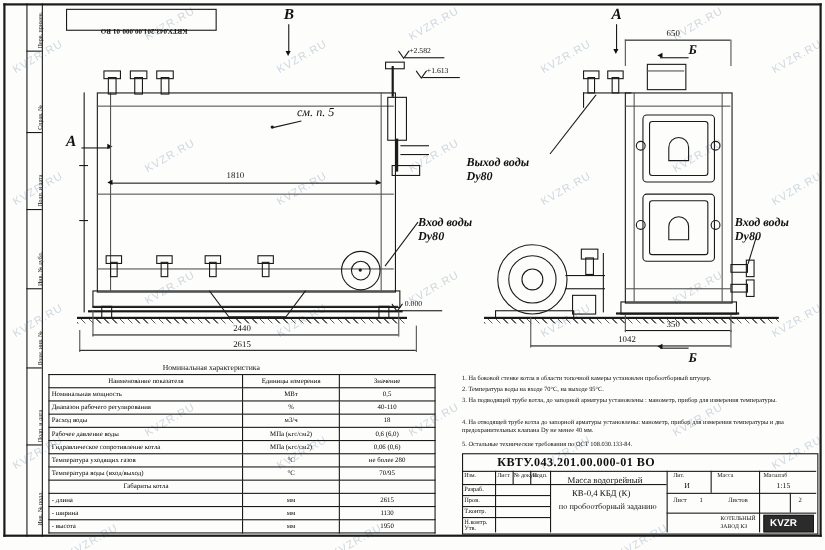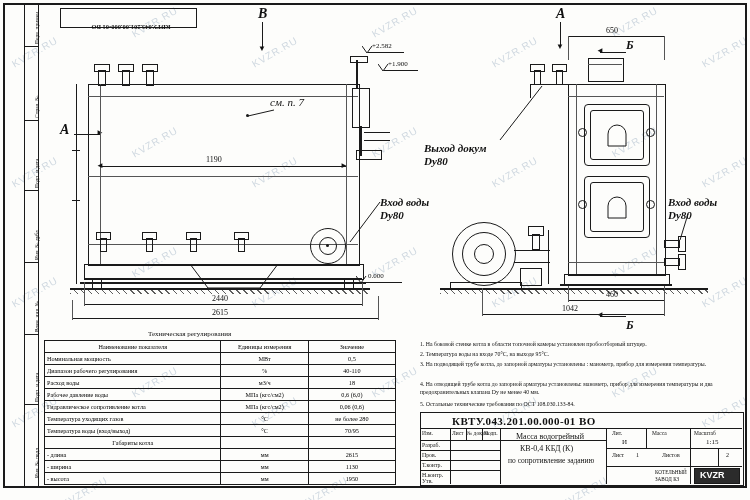--- a/index.html
+++ b/index.html
@@ -143,54 +143,54 @@
   <div class="rect" style="left:234px;top:232px;width:13px;height:6px;"></div>
 
   <div class="circ" style="left:310px;top:228px;width:34px;height:34px;"></div>
   <div class="circ" style="left:319px;top:237px;width:16px;height:16px;"></div>
   <div class="dot" style="left:326px;top:244px;width:3px;height:3px;"></div>
 
   <svg style="position:absolute;left:190px;top:264px;width:90px;height:26px;">
     <polyline points="0,0 18,24 70,24 88,0" fill="none" stroke="#1a1a1a" stroke-width="1"></polyline>
   </svg>
 
-  <div class="txt it" style="left:270px;top:96px;font-size:11px;">см. п. 7</div>
+  <div class="txt it" style="left:270px;top:96px;font-size:11px;">см. п. 5</div>
   <div class="dot" style="left:246px;top:114px;width:3px;height:3px;"></div>
   <svg style="position:absolute;left:240px;top:108px;width:40px;height:14px;">
     <line x1="8" y1="8" x2="34" y2="2" stroke="#1a1a1a" stroke-width="1"></line>
   </svg>
 
   <div class="txt b it" style="left:380px;top:196px;font-size:11px;">Вход воды</div>
   <div class="txt b it" style="left:380px;top:209px;font-size:11px;">Dу80</div>
   <svg style="position:absolute;left:336px;top:196px;width:50px;height:52px;">
     <line x1="44" y1="6" x2="14" y2="46" stroke="#1a1a1a" stroke-width="1"></line>
   </svg>
 
   <div class="ln h" style="left:100px;top:166px;width:246px;"></div>
-  <div class="txt" style="left:206px;top:155px;font-size:8px;">1190</div>
+  <div class="txt" style="left:206px;top:155px;font-size:8px;">1810</div>
   <div class="txt" style="left:96px;top:161px;font-size:8px;">◄</div>
   <div class="txt" style="left:340px;top:161px;font-size:8px;">►</div>
 
   <div class="ln h" style="left:84px;top:304px;width:278px;"></div>
   <div class="ln v thin" style="left:84px;top:282px;height:24px;"></div>
   <div class="ln v thin" style="left:362px;top:282px;height:24px;"></div>
   <div class="txt" style="left:212px;top:294px;font-size:8px;">2440</div>
 
   <div class="ln h" style="left:72px;top:318px;width:306px;"></div>
   <div class="ln v thin" style="left:72px;top:300px;height:20px;"></div>
   <div class="ln v thin" style="left:378px;top:296px;height:24px;"></div>
   <div class="txt" style="left:212px;top:308px;font-size:8px;">2615</div>
 
   <div class="txt" style="left:372px;top:42px;font-size:7px;">+2.582</div>
   <div class="ln h" style="left:368px;top:52px;width:36px;"></div>
   <svg style="position:absolute;left:362px;top:46px;width:12px;height:12px;">
       <polyline points="0,0 5,7 10,0" fill="none" stroke="#1a1a1a" stroke-width="1"></polyline>
     </svg>
 
-  <div class="txt" style="left:388px;top:60px;font-size:7px;">+1.900</div>
+  <div class="txt" style="left:388px;top:60px;font-size:7px;">+1.613</div>
   <div class="ln h" style="left:384px;top:70px;width:34px;"></div>
   <svg style="position:absolute;left:378px;top:64px;width:12px;height:12px;">
       <polyline points="0,0 5,7 10,0" fill="none" stroke="#1a1a1a" stroke-width="1"></polyline>
     </svg>
 
   <div class="txt" style="left:368px;top:272px;font-size:7px;">0.000</div>
   <div class="ln h" style="left:362px;top:282px;width:40px;"></div>
   <svg style="position:absolute;left:356px;top:276px;width:12px;height:12px;">
       <polyline points="0,0 5,7 10,0" fill="none" stroke="#1a1a1a" stroke-width="1"></polyline>
     </svg>
@@ -258,48 +258,48 @@
   <div class="rect" style="left:556px;top:70px;width:5px;height:13px;"></div>
   <div class="rect" style="left:552px;top:64px;width:13px;height:6px;"></div>
   <div class="ln h" style="left:530px;top:84px;width:44px;"></div>
   <div class="ln v" style="left:530px;top:84px;height:14px;"></div>
 
   <div class="rect" style="left:664px;top:240px;width:14px;height:6px;"></div>
   <div class="rect" style="left:678px;top:236px;width:6px;height:14px;"></div>
   <div class="rect" style="left:664px;top:258px;width:14px;height:6px;"></div>
   <div class="rect" style="left:678px;top:254px;width:6px;height:14px;"></div>
 
-  <div class="txt b it" style="left:424px;top:142px;font-size:11px;">Выход докум</div>
+  <div class="txt b it" style="left:424px;top:142px;font-size:11px;">Выход воды</div>
   <div class="txt b it" style="left:424px;top:155px;font-size:11px;">Dу80</div>
   <svg style="position:absolute;left:496px;top:86px;width:48px;height:60px;">
     <line x1="46" y1="0" x2="4" y2="54" stroke="#1a1a1a" stroke-width="1"></line>
   </svg>
 
   <div class="txt b it" style="left:668px;top:196px;font-size:11px;">Вход воды</div>
   <div class="txt b it" style="left:668px;top:209px;font-size:11px;">Dу80</div>
   <svg style="position:absolute;left:676px;top:214px;width:20px;height:30px;">
     <line x1="12" y1="0" x2="4" y2="26" stroke="#1a1a1a" stroke-width="1"></line>
   </svg>
 
   <div class="ln h" style="left:568px;top:36px;width:96px;"></div>
   <div class="ln v thin" style="left:568px;top:36px;height:24px;"></div>
   <div class="ln v thin" style="left:664px;top:36px;height:24px;"></div>
   <div class="txt" style="left:606px;top:26px;font-size:8px;">650</div>
 
   <div class="ln h" style="left:568px;top:300px;width:96px;"></div>
   <div class="ln v thin" style="left:568px;top:286px;height:16px;"></div>
   <div class="ln v thin" style="left:664px;top:286px;height:16px;"></div>
-  <div class="txt" style="left:606px;top:290px;font-size:8px;">460</div>
+  <div class="txt" style="left:606px;top:290px;font-size:8px;">350</div>
 
   <div class="ln h" style="left:482px;top:314px;width:182px;"></div>
   <div class="ln v thin" style="left:482px;top:288px;height:28px;"></div>
   <div class="ln v thin" style="left:664px;top:300px;height:16px;"></div>
   <div class="txt" style="left:562px;top:304px;font-size:8px;">1042</div>
 
-  <div class="txt" style="left:148px;top:330px;font-size:7px;">Техническая регулирования</div>
+  <div class="txt" style="left:148px;top:330px;font-size:7px;">Номинальная характеристика</div>
 
   <table class="tt" style="position:absolute;left:44px;top:340px;width:352px;">
     <tbody>
         <tr>
       <td style="width:180px;" class="ctr">Наименование показателя</td>
       <td style="width:86px;" class="ctr">Единицы измерения</td>
       <td style="width:86px;" class="ctr">Значение</td>
     </tr>
     <tr>
           <td>Номинальная мощность</td>
@@ -391,21 +391,21 @@
   <div class="txt" style="left:484px;top:430px;font-size:5.5px;">Подп.</div>
 
   <div class="txt" style="left:422px;top:442px;font-size:5.8px;">Разраб.</div>
   <div class="txt" style="left:422px;top:452px;font-size:5.8px;">Пров.</div>
   <div class="txt" style="left:422px;top:462px;font-size:5.8px;">Т.контр.</div>
   <div class="txt" style="left:422px;top:472px;font-size:5.8px;">Н.контр.</div>
   <div class="txt" style="left:422px;top:478px;font-size:5.8px;">Утв.</div>
 
   <div class="txt" style="left:516px;top:432px;font-size:8px;">Масса водогрейный</div>
   <div class="txt" style="left:520px;top:444px;font-size:8px;">КВ-0,4 КБД (К)</div>
-  <div class="txt" style="left:508px;top:456px;font-size:7.5px;">по сопротивление заданию</div>
+  <div class="txt" style="left:508px;top:456px;font-size:7.5px;">по пробоотборный заданию</div>
 
   <div class="txt" style="left:612px;top:430px;font-size:5.5px;">Лит.</div>
   <div class="txt" style="left:652px;top:430px;font-size:5.5px;">Масса</div>
   <div class="txt" style="left:694px;top:430px;font-size:5.5px;">Масштаб</div>
   <div class="txt" style="left:622px;top:438px;font-size:7px;">И</div>
   <div class="txt" style="left:706px;top:438px;font-size:7px;">1:15</div>
 
   <div class="txt" style="left:612px;top:452px;font-size:5.8px;">Лист</div>
   <div class="txt" style="left:636px;top:452px;font-size:6px;">1</div>
   <div class="txt" style="left:662px;top:452px;font-size:5.8px;">Листов</div>

